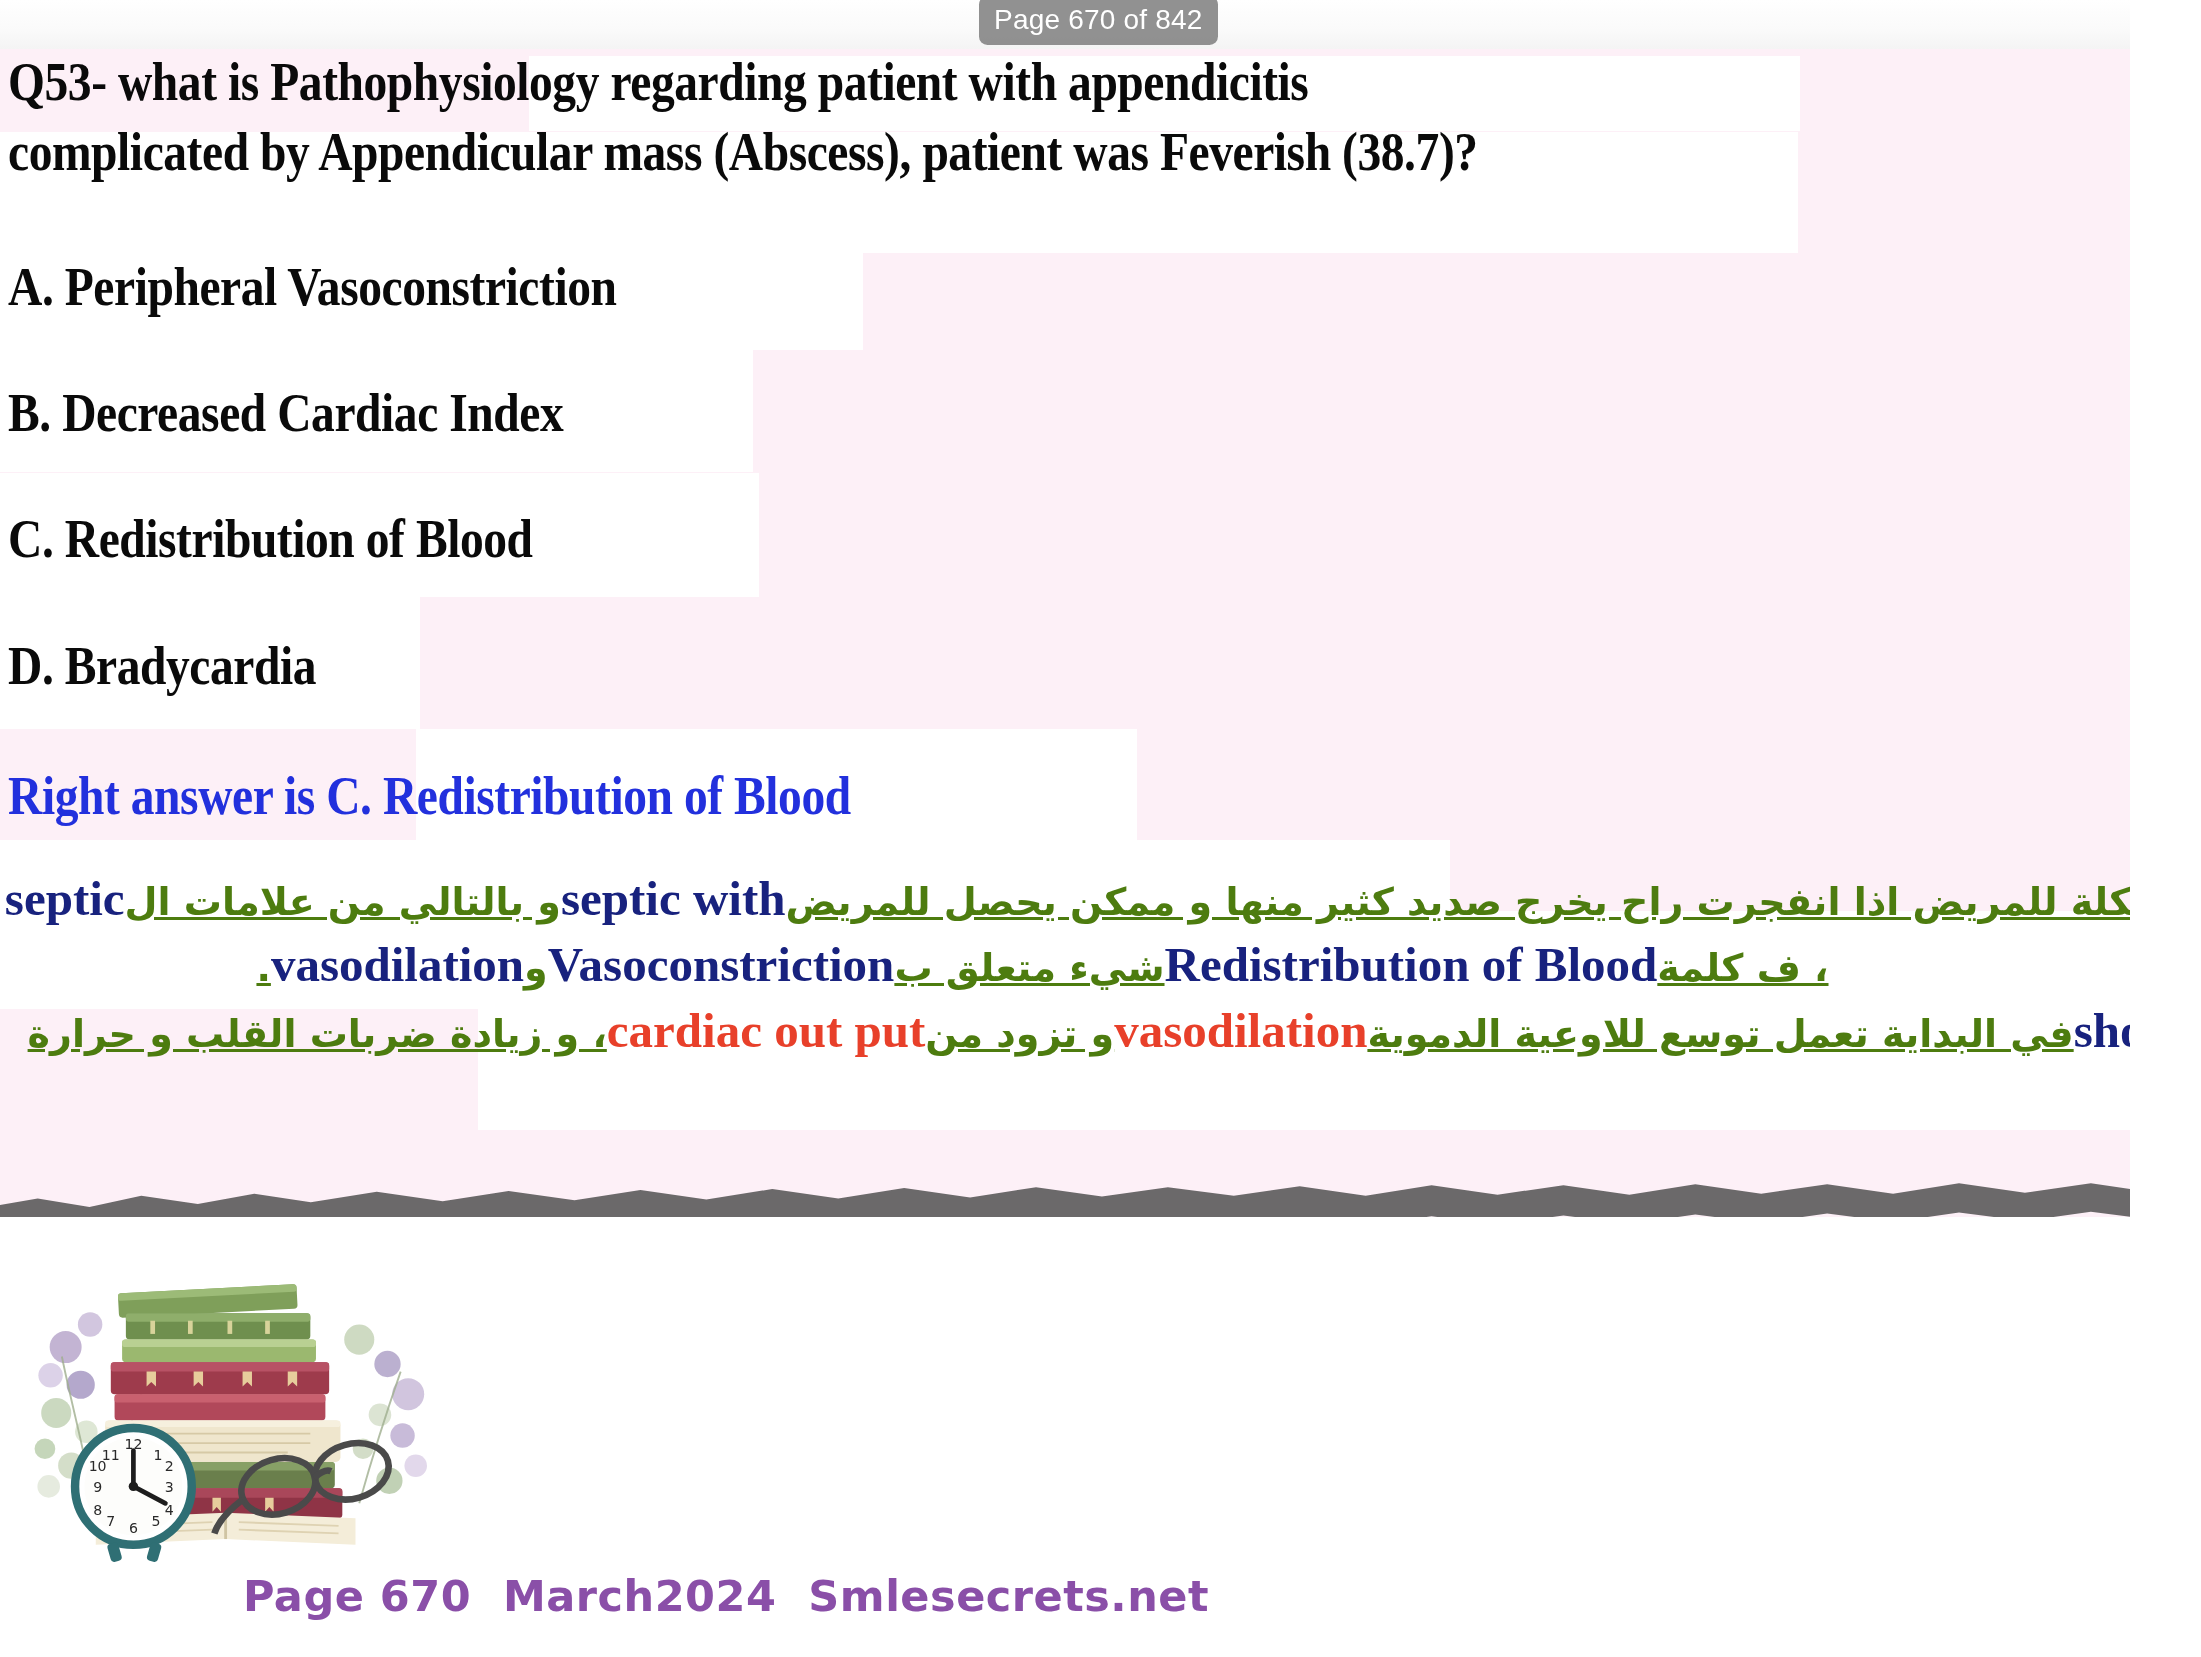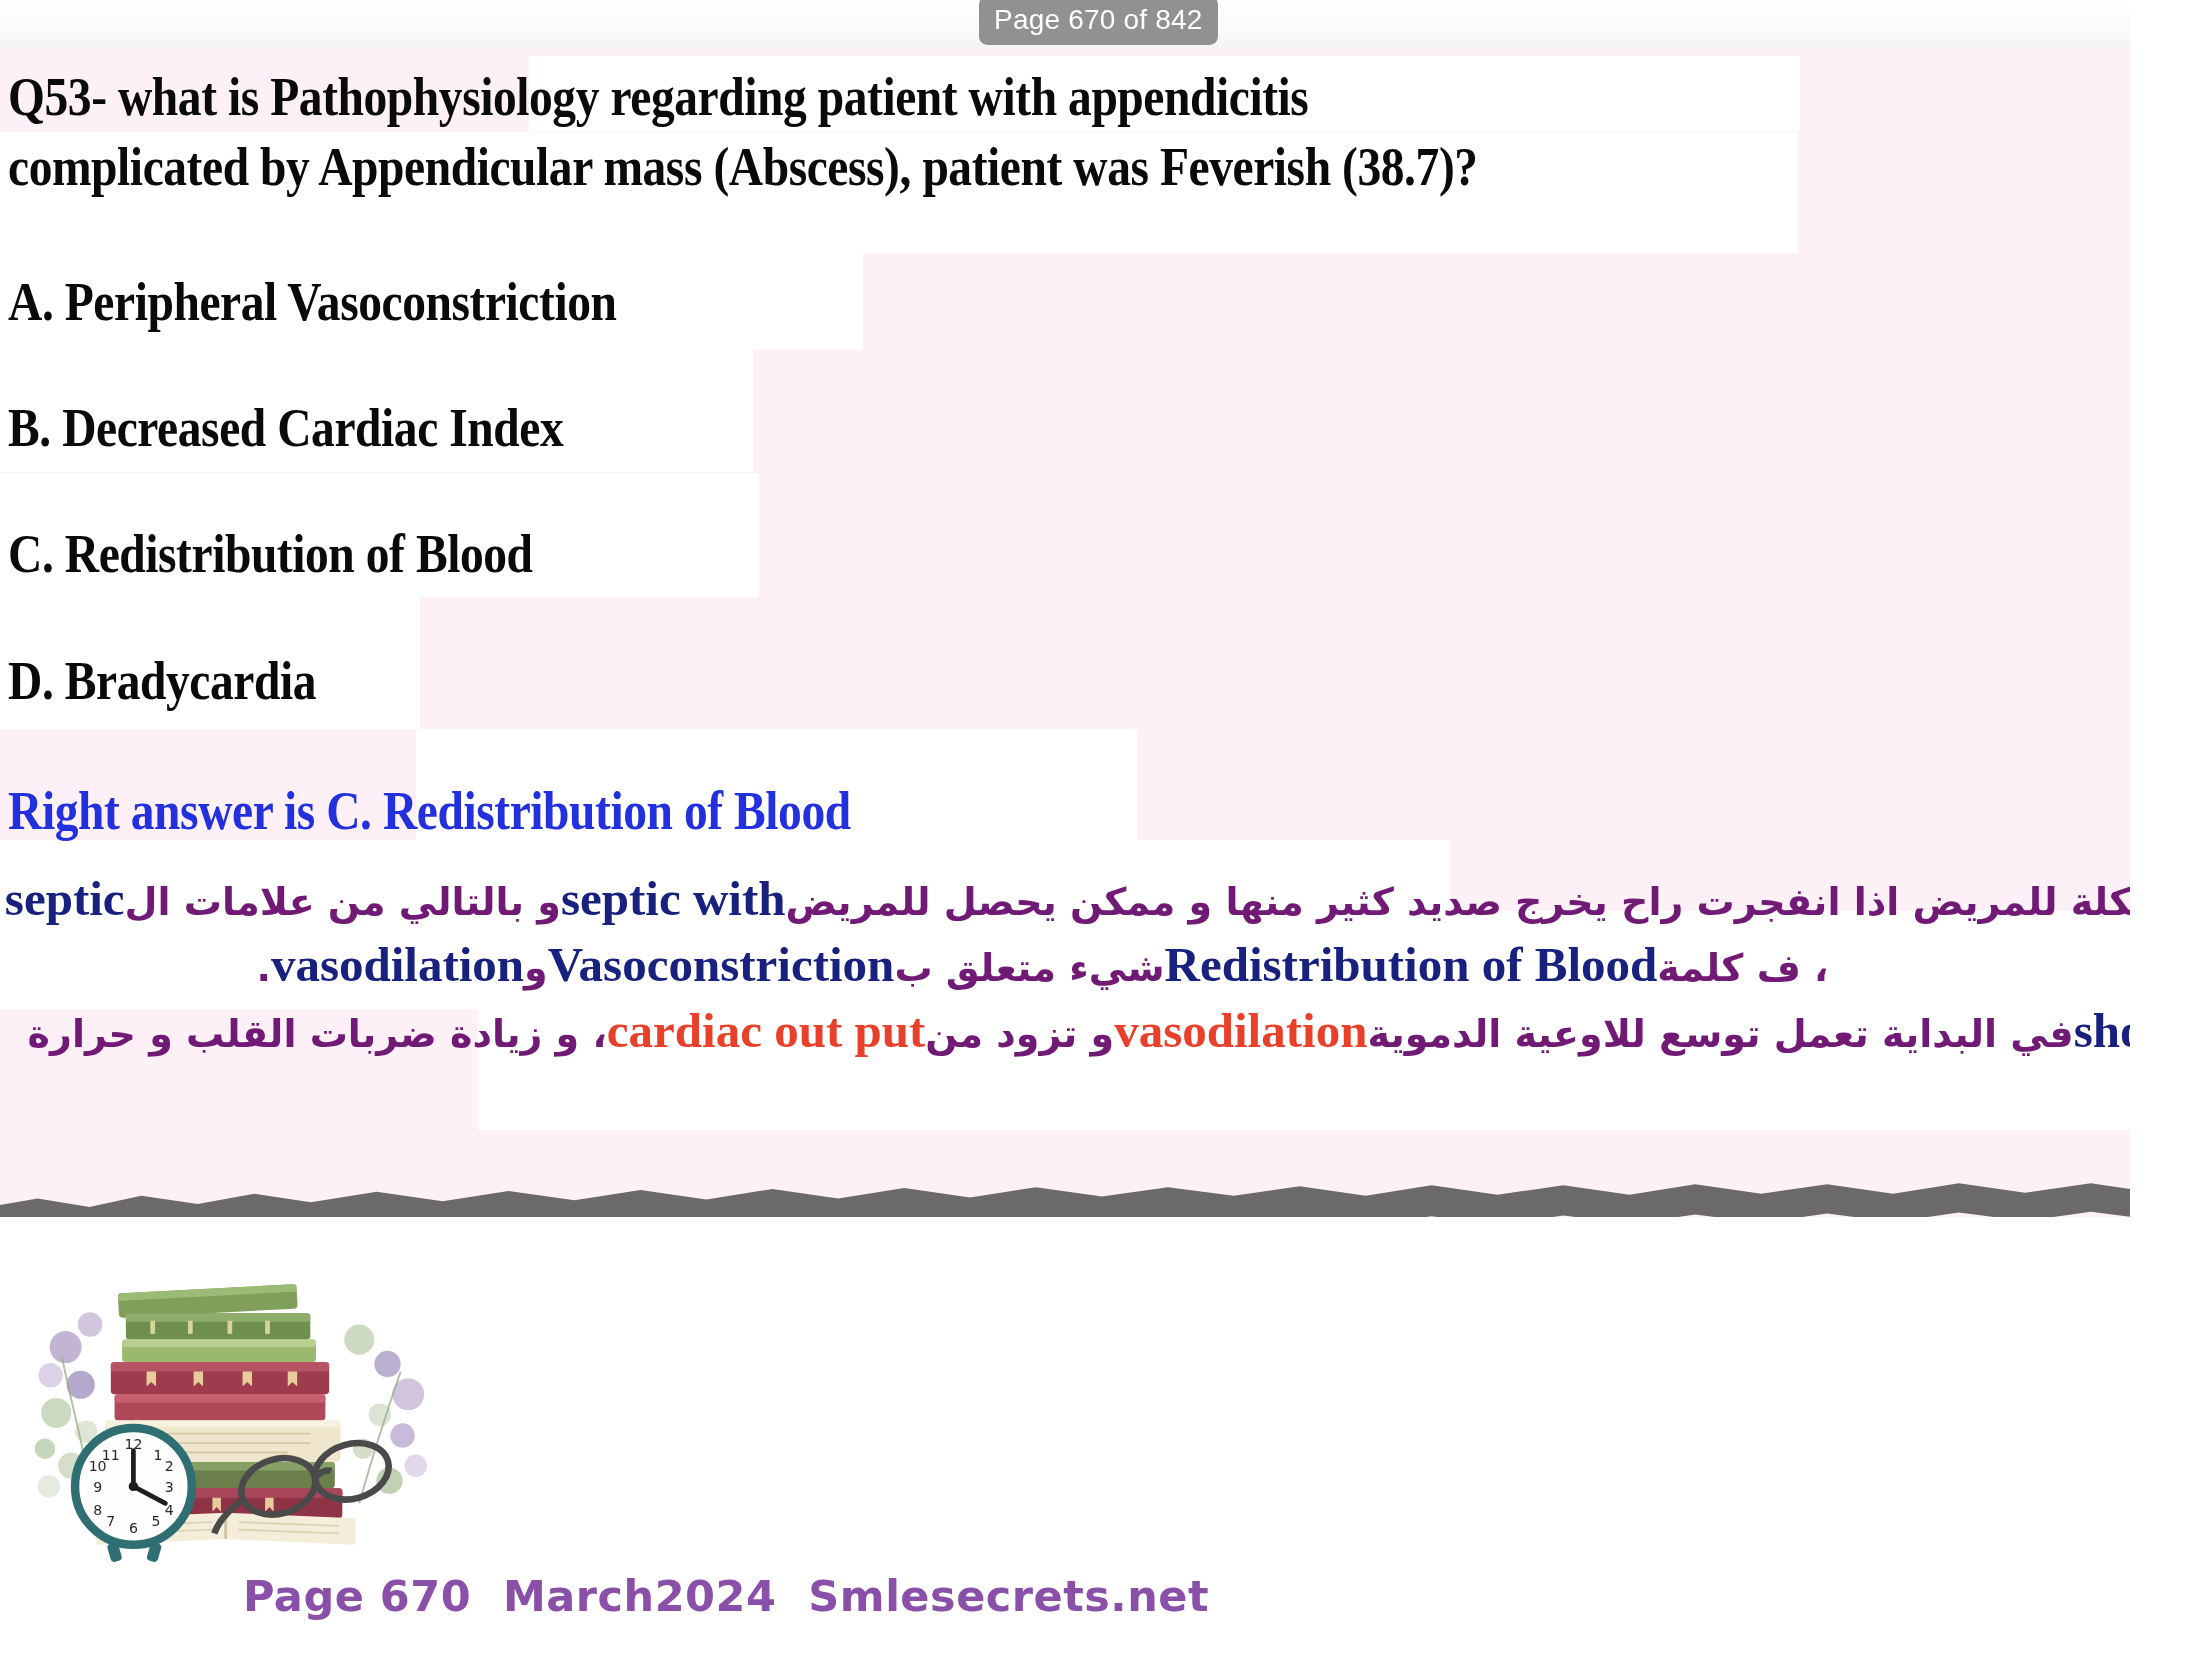--- a/index.html
+++ b/index.html
@@ -80,21 +80,21 @@
   .hl {
     position: absolute;
     background: #ffffff;
     z-index: 1;
   }
 
   
   .content {
     position: absolute;
     left: 0;
-    top: 15px;
+    top: 0;
     width: 2202px;
     height: 1224px;
     z-index: 5;
   }
 
   .line {
     position: absolute;
     white-space: nowrap;
     font-family: "Liberation Serif", serif;
     font-weight: bold;
@@ -146,21 +146,21 @@
 
   .en {
     font-family: "Liberation Serif", serif;
     font-weight: bold;
     font-size: 49px;
     direction: ltr;
     unicode-bidi: embed;
   }
   .en.red  { color: #e8402a; }
   .en.navy { color: #18227e; }
-  .ar      { color: #701a75; }
+  .ar      { color: #4d7c0f; text-decoration: underline; }
 
   
   .footer-text {
     position: absolute;
     left: 243px;
     top: 1571px;
     font-family: "DejaVu Sans", sans-serif;
     font-weight: bold;
     font-size: 43px;
     color: #8a4fa8;

